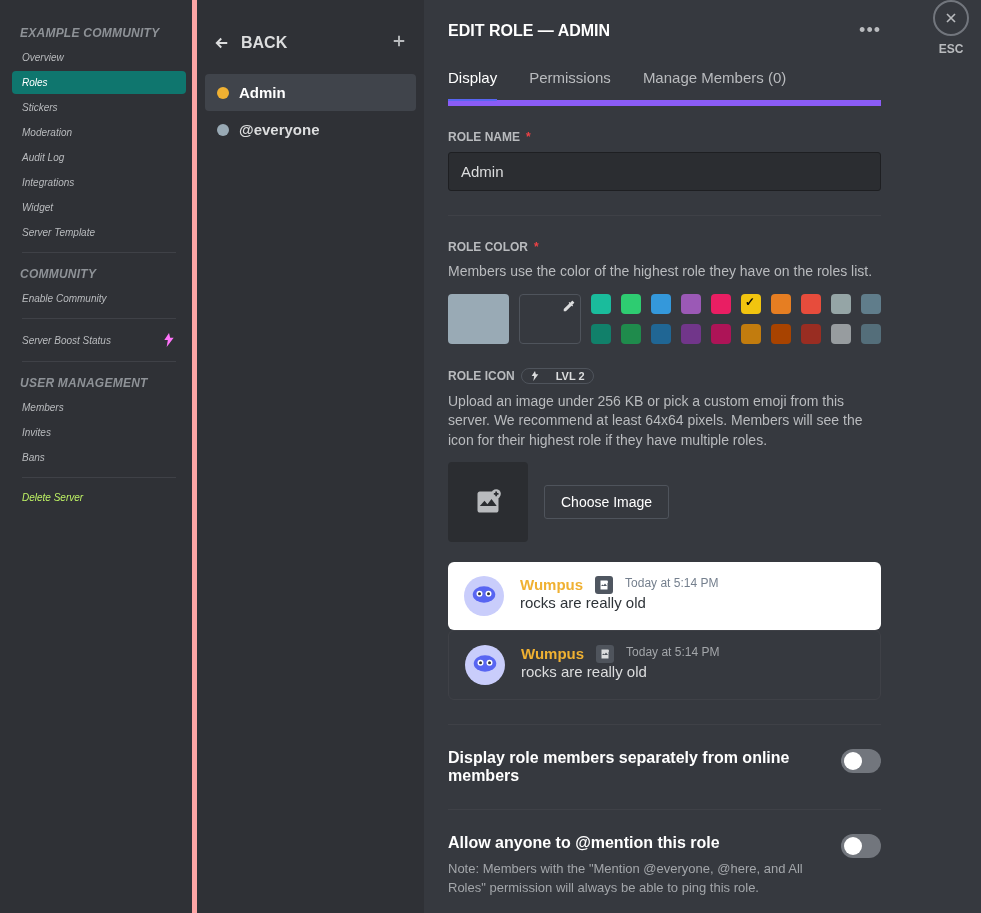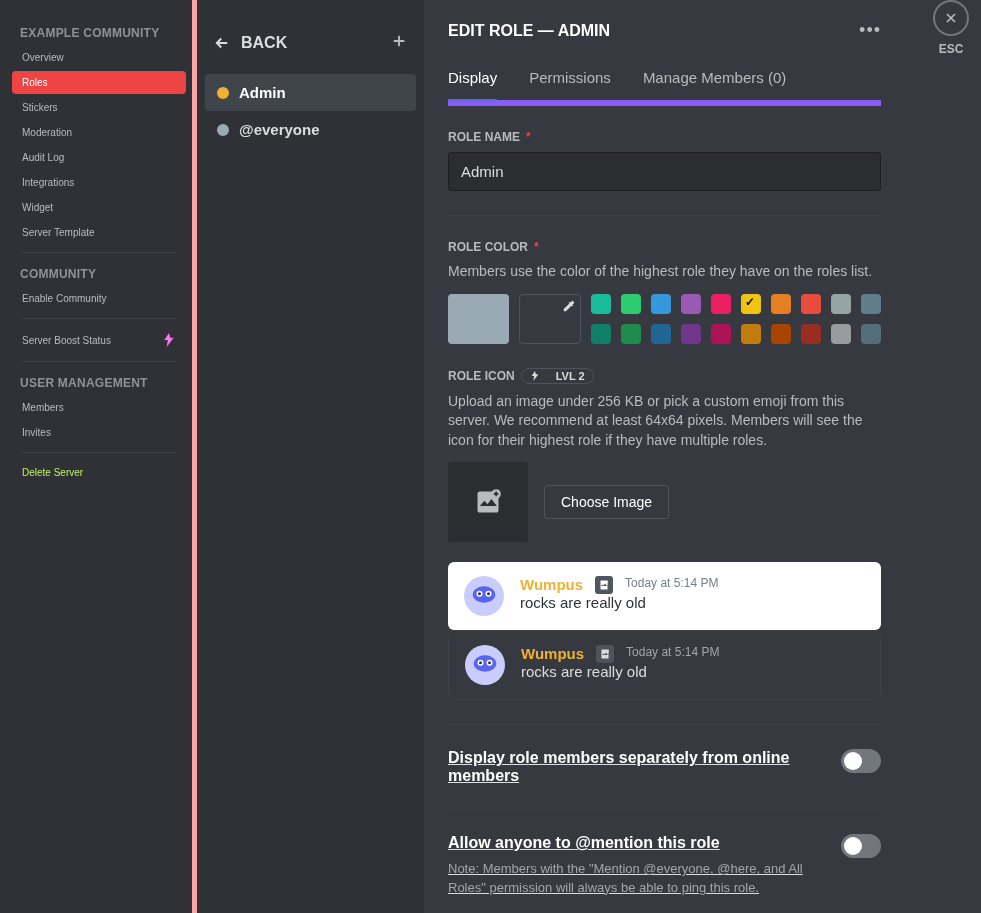--- a/index.html
+++ b/index.html
@@ -1,20 +1,20 @@
 <!DOCTYPE html>
 <html><head>
 <meta charset="utf-8">
 <style>
 * { box-sizing: border-box; margin: 0; padding: 0; font-family: -apple-system, BlinkMacSystemFont, "Segoe UI", Helvetica, Arial, sans-serif; }
 body { background:#36393f; color:#dcddde; overflow:hidden; width:981px; height:913px; display:flex; }
-.sidebar { width:192px; background:#2f3136; height:100%; padding:20px 6px 20px 12px; overflow-y:auto; flex-shrink:0;}
+.sidebar { width:192px; background:#2f3136; height:100%; padding:20px 6px 20px 12px; overflow-y:auto; flex-shrink:0;font-style:italic;}
 .sidebar-heading { font-size:12px; font-weight:700; color:#8e9297; text-transform:uppercase; padding:6px 8px; letter-spacing:.02em;}
 .sidebar-item { font-size:10px; color:#b9bbbe; padding:6px 10px; border-radius:4px; cursor:pointer; margin-bottom:2px; display:flex; align-items:center; justify-content:space-between;}
-.sidebar-item.selected { background:#ef4444; color:#fff; }
+.sidebar-item.selected { background:#0f766e; color:#fff; }
 .sidebar-item.danger { color:#bef264; }
 .sidebar-divider { height:1px; background:#3f4147; margin:8px 10px; }
 .role-col { width:232px; background:#2f3136; height:100%; border-left:5px solid #fca5a5; padding:32px 8px; flex-shrink:0;}
 .role-col-header{display:flex; align-items:center; justify-content:space-between; padding:0 8px 20px;}
 .back{display:flex; align-items:center; gap:10px; color:#dcddde; font-size:16px; font-weight:600; cursor:pointer; text-transform:uppercase;}
 .plus{color:#b9bbbe; cursor:pointer;}
 .role-item{display:flex; align-items:center; gap:10px; padding:10px 12px; border-radius:4px; cursor:pointer; font-size:15px; font-weight:600;}
 .role-item.selected{background:#40444b; color:#fff;}
 .dot{width:12px; height:12px; border-radius:50%;}
 .main{flex:1; padding:20px 40px 20px 24px; overflow-y:auto; height:100%;}
@@ -51,21 +51,21 @@
 .msg-head{display:flex; align-items:flex-start; gap:12px;}
 .uname{font-weight:600; font-size:15px;}
 .uname.y{color:#f0b132;}
 .uname.y2{color:#f0b132;}
 .ts{font-size:12px; color:#a3a6aa;}
 .msg-text{font-size:15px;}
 .msg.light .msg-text{color:#2e3338;}
 .msg.light .ts{color:#747f8d;}
 .badge-img{width:18px; height:18px; background:#4f545c; border-radius:3px; display:inline-flex; align-items:center; justify-content:center;}
 .msg.light .badge-img{background:#4f5660;}
-.toggle-row{display:flex; align-items:flex-start; justify-content:space-between; gap:20px;text-decoration:underline;}
+.toggle-row{display:flex; align-items:flex-start; justify-content:space-between; gap:20px;}
 .toggle-label{font-size:16px; font-weight:600; color:#fff;}
 .toggle-note{font-size:13px; color:#a3a6aa; margin-top:8px; line-height:1.4;}
 .toggle{width:40px; height:24px; background:#72767d; border-radius:12px; position:relative; cursor:pointer; flex-shrink:0;}
 .toggle::after{content:""; position:absolute; width:18px; height:18px; background:#fff; border-radius:50%; top:3px; left:3px;}
 .toggle-x{position:absolute; left:6px; top:6px; width:12px; height:12px;}
 .close-col{width:60px; text-align:center; flex-shrink:0;}
 .close-btn{width:36px; height:36px; border:2px solid #72767d; border-radius:50%; display:inline-flex; align-items:center; justify-content:center; cursor:pointer; color:#b9bbbe;}
 .esc{font-size:12px; color:#b9bbbe; margin-top:6px; font-weight:600;}
 </style>
 </head>
@@ -110,20 +110,23 @@
           <path d="M4 0L0 6h3l-1 6 6-8H5z" fill="#ff73fa"></path>
         </svg>
       </div>
       <div class="sidebar-divider"></div>
       <div class="sidebar-heading">User Management</div>
       <div class="sidebar-item">
         <span>Members</span>
       </div>
       <div class="sidebar-item">
         <span>Invites</span>
+      </div>
+      <div class="sidebar-item">
+        <span>Bans</span>
       </div>
       <div class="sidebar-divider"></div>
       <div class="sidebar-item danger">
         <span>Delete Server</span>
       </div>
     </div>
 </div>
 
 <div class="role-col">
   <div class="role-col-header">

